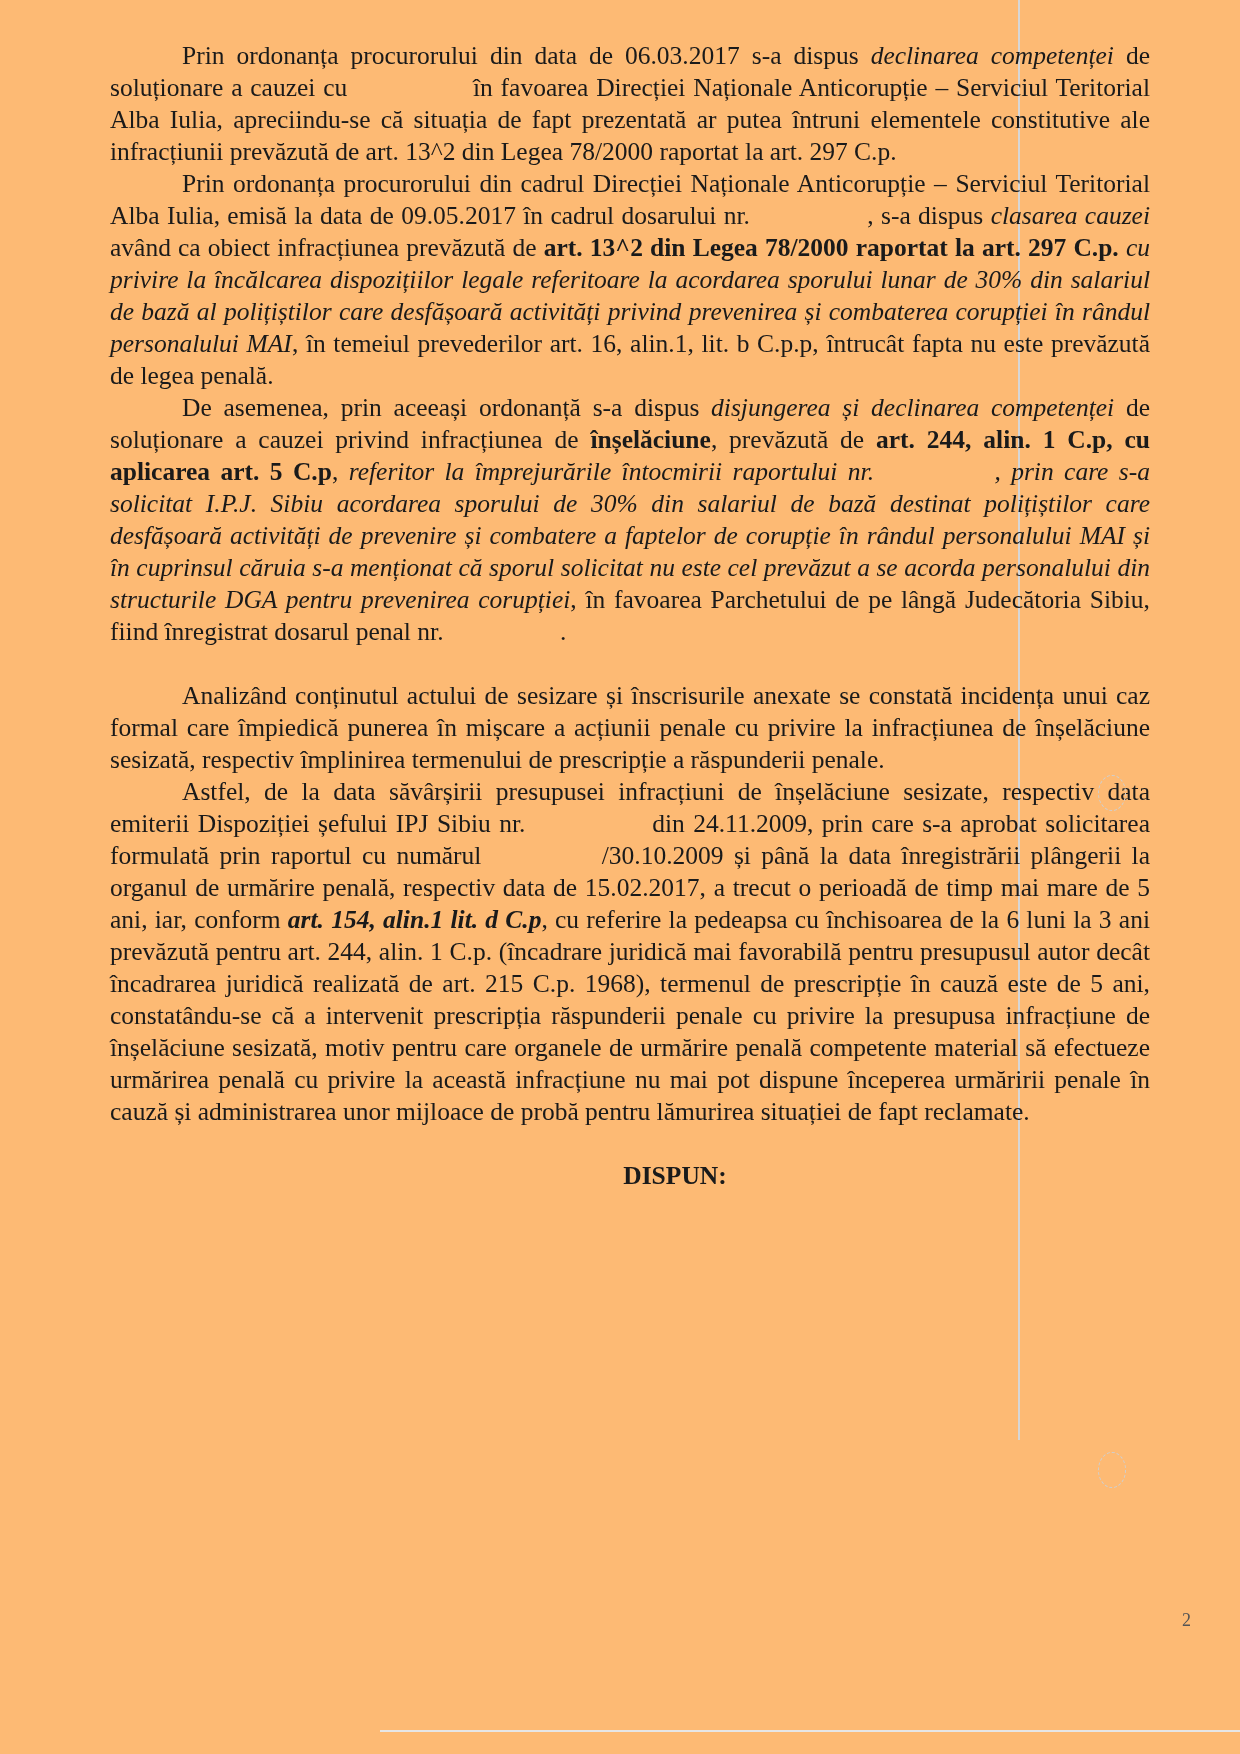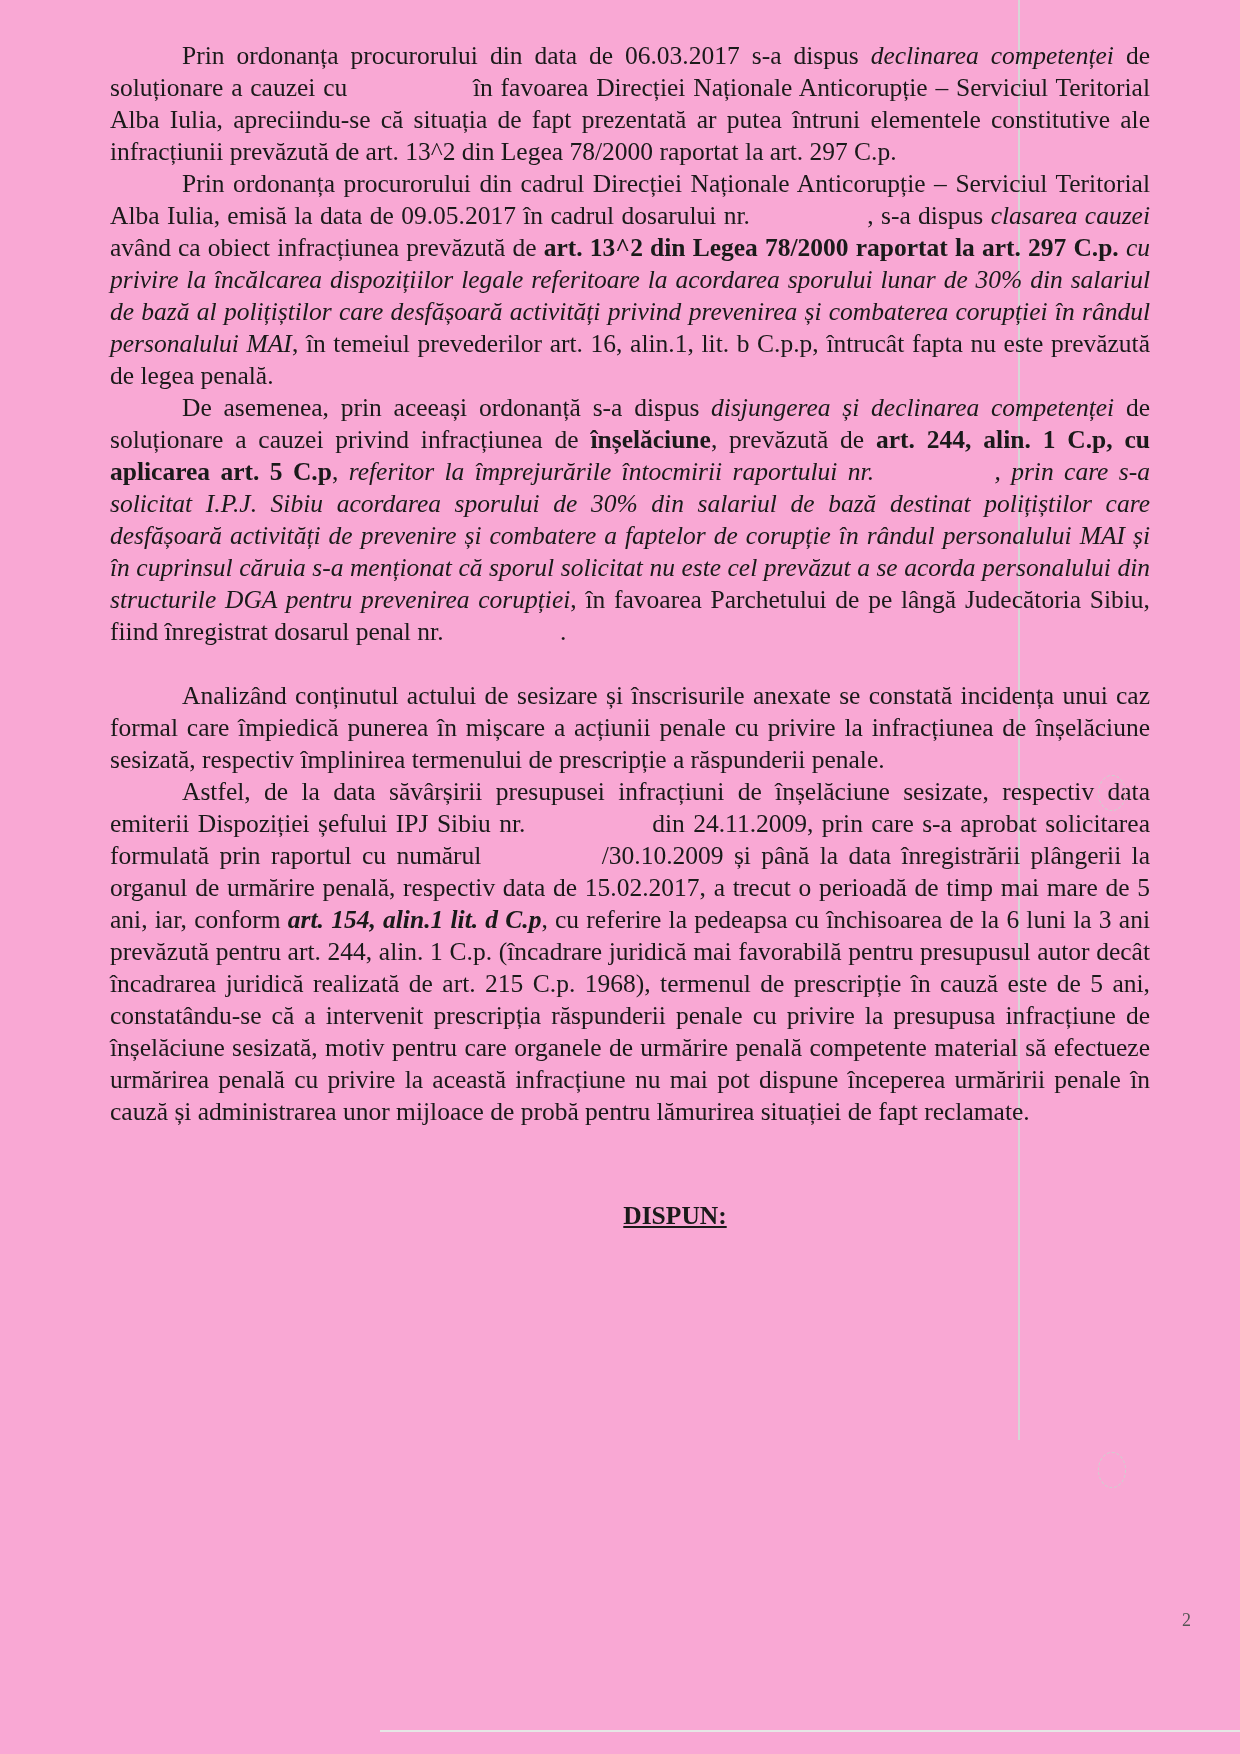--- a/index.html
+++ b/index.html
@@ -1,39 +1,39 @@
 <!DOCTYPE html>
 <html><head>
 <meta charset="utf-8">
 <style>
   html, body { margin: 0; padding: 0; background: #ffffff; }
   body { width: 1240px; height: 1754px; position: relative; overflow: hidden; }
   .page {
     position: absolute; left: 0; top: 0; width: 1240px; height: 1754px;
-    background: #f9a8d4; color: #1a1a1a;
+    background: #fdba74; color: #1a1a1a;
     font-family: "Liberation Serif", "DejaVu Serif", serif;
     font-size: 25.5px; line-height: 32px;
   }
   .scan-line {
     position: absolute; left: 1018px; top: 0; width: 2px; height: 1440px;
     background: #d6d6d6;
   }
   .scan-line-bottom {
     position: absolute; left: 380px; top: 1730px; width: 860px; height: 2px;
     background: #e6e6e6;
   }
   .body-text {
     position: absolute; left: 110px; top: 40px; width: 1040px;
   }
   p { margin: 0; text-align: justify; text-indent: 72px; }
   .gap { height: 32px; }
   .redact { display: inline-block; width: 110px; }
   .heading {
     text-align: center; text-indent: 0; font-weight: bold;
-    margin-top: 40px; padding-left: 90px; text-decoration: underline;
+    padding-left: 90px;
   }
   .page-number {
     position: absolute; left: 1182px; top: 1604px;
     font-size: 18px; color: #555;
   }
   .stamp-mark {
     position: absolute; width: 26px; height: 34px;
     border: 1px dashed #cfcfcf; border-radius: 50%;
   }
 </style>

